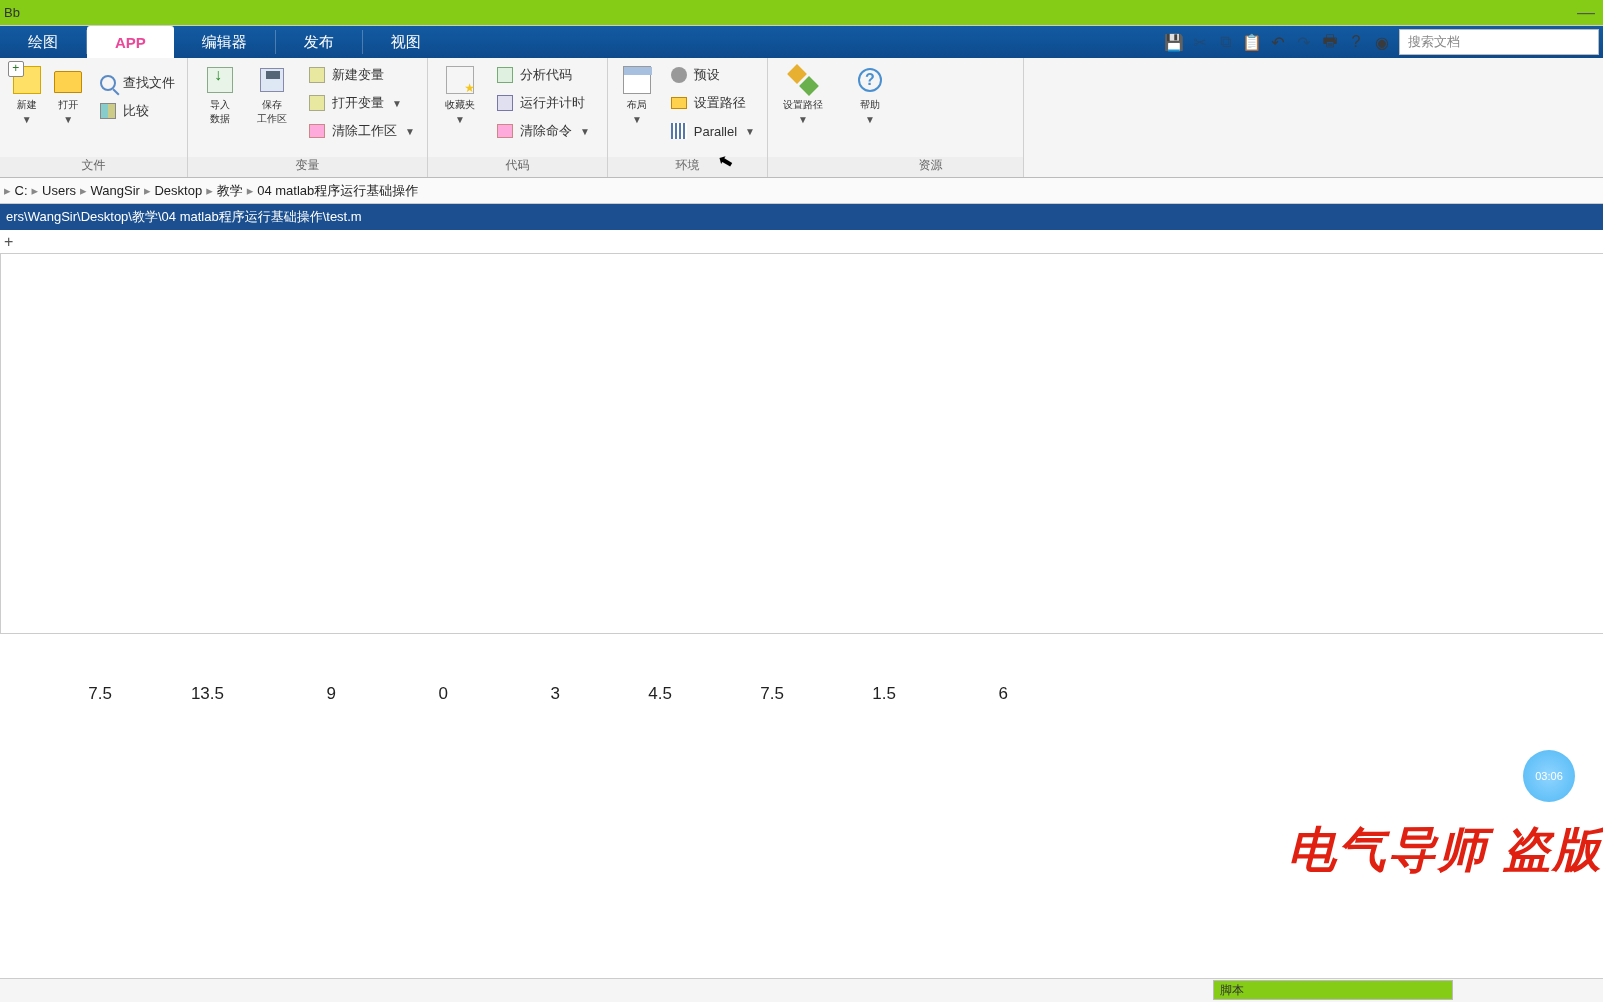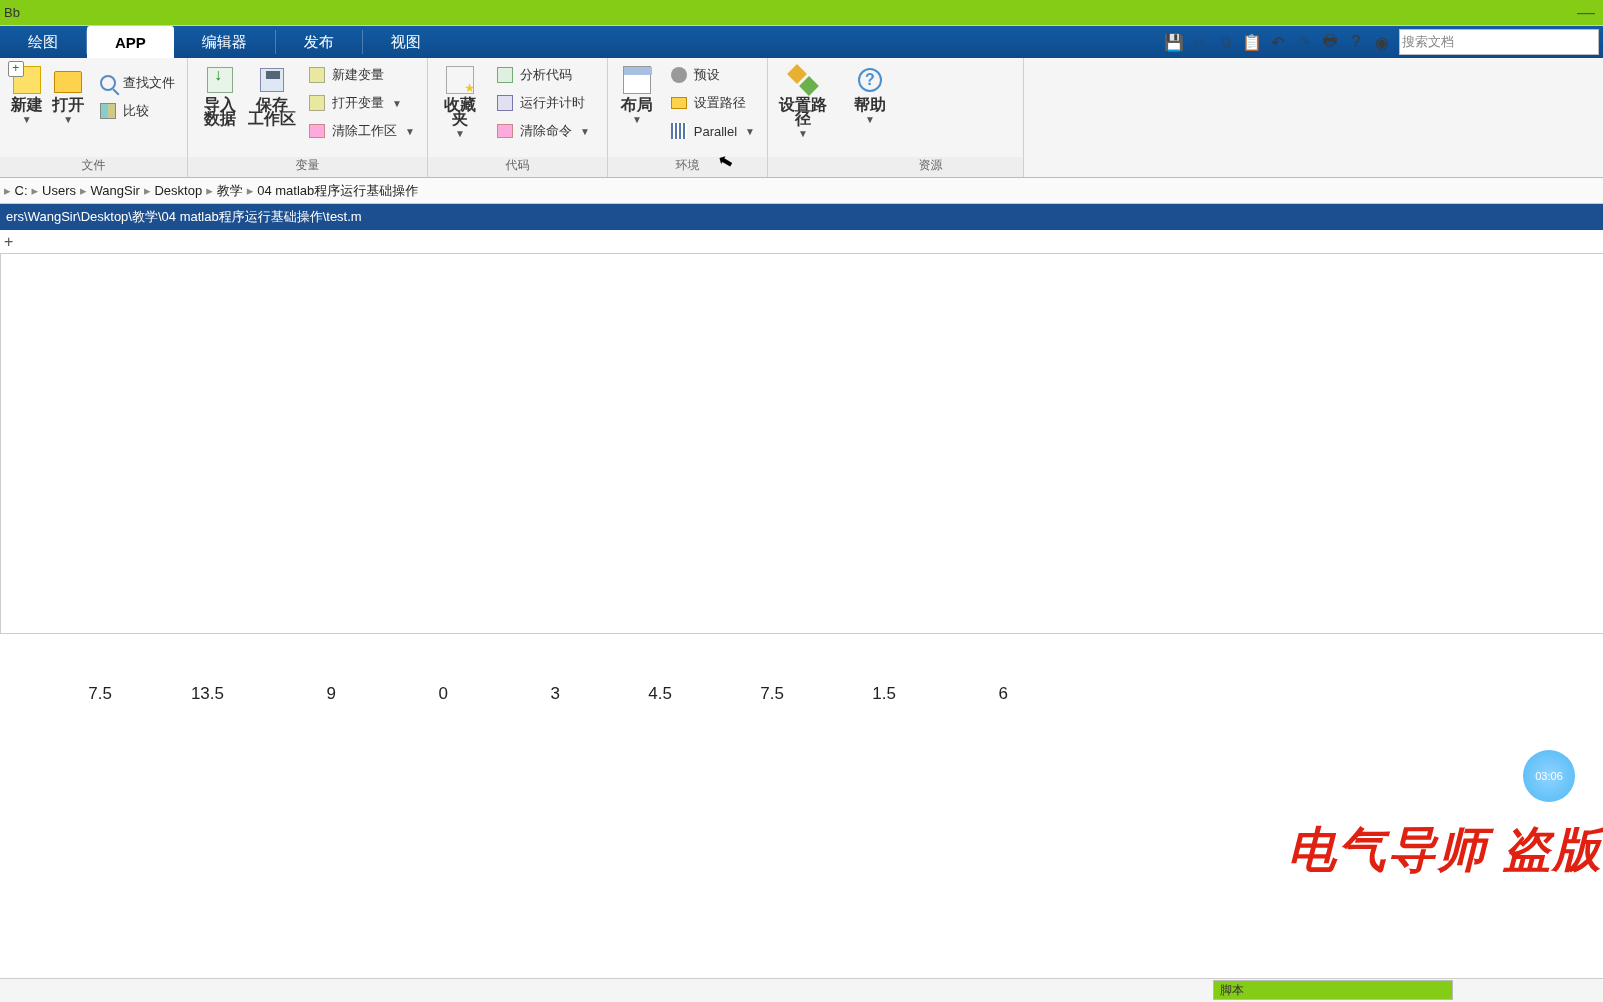--- a/index.html
+++ b/index.html
@@ -5,36 +5,36 @@
 * { margin:0; padding:0; box-sizing:border-box; font-family:"Microsoft YaHei","Segoe UI",sans-serif; }
 body { background:#fff; width:1603px; height:1002px; overflow:hidden; position:relative; }
 
 
 .titlebar { height:26px; background:#84cc16; border-bottom:1px solid #ccc; display:flex; align-items:center; padding-left:4px; font-size:13px; color:#333; position:relative; }
 .titlebar .minbtn { position:absolute; right:8px; font-size:18px; color:#555; }
 
 
 .tabstrip { height:32px; background:linear-gradient(#135ba3,#0d4a8c); display:flex; position:relative; }
 .tab { height:32px; padding:0 28px; display:flex; align-items:center; font-size:15px; color:#fff; font-weight:400; cursor:pointer; }
-.tab.active { background:#fff; color:#000000; font-weight:bold; border-top-left-radius:3px; border-top-right-radius:3px; }
+.tab.active { background:#fff; color:#ec4899; font-weight:bold; border-top-left-radius:3px; border-top-right-radius:3px; }
 .tab.divider { width:1px; padding:0; background:rgba(255,255,255,.25); margin:4px 0; height:24px; }
 
 .quickbar { position:absolute; right:0; top:0; height:32px; display:flex; align-items:center; }
 .qbtn { width:26px; height:26px; display:flex; align-items:center; justify-content:center; color:#3a3a3a; font-size:16px; cursor:pointer; }
 .qbtn.disabled { opacity:.35; }
-.searchbox { width:200px; height:26px; background:#fff; border:1px solid #bbb; margin-left:4px; margin-right:4px; font-size:13px; padding:0 2px; color:#888; display:flex; align-items:center; }
+.searchbox { width:200px; height:26px; background:#fff; border:1px solid #bbb; margin-left:4px; margin-right:4px; font-size:13px; padding:0 8px; color:#888; display:flex; align-items:center; }
 
 
 .ribbon { height:120px; background:#f5f5f5; border-bottom:1px solid #bbb; display:flex; }
 .group { border-right:1px solid #d0d0d0; display:flex; flex-direction:column; }
 .group-body { flex:1; display:flex; align-items:flex-start; padding:4px 6px; }
 .group-label { height:20px; text-align:center; font-size:12px; color:#666; background:#eee; }
 .bigbtn { width:44px; display:flex; flex-direction:column; align-items:center; gap:2px; margin:2px 4px; cursor:pointer; }
 .bigbtn .ico { width:32px; height:32px; display:flex; align-items:center; justify-content:center; }
-.bigbtn .lbl { font-size:16px; color:#333; text-align:center; line-height:14px;font-weight:bold; }
+.bigbtn .lbl { font-size:10px; color:#333; text-align:center; line-height:14px; }
 .bigbtn .arrow { color:#555; font-size:10px; }
 .smallbtn { display:flex; align-items:center; gap:6px; height:26px; padding:0 6px; font-size:13px; color:#333; cursor:pointer; white-space:nowrap; }
 .smallbtn .sico { width:18px; height:18px; display:flex; align-items:center; justify-content:center; }
 .smallstack { display:flex; flex-direction:column; gap:2px; margin-left:4px; }
 .arrow-sm { color:#555; font-size:10px; margin-left:2px; }
 
 
 .ico-new { width:28px; height:28px; background:#ffe066; border:1px solid #d4a800; position:relative; }
 .ico-new::after { content:"+"; position:absolute; top:-6px; left:-6px; background:#fff; border:1px solid #888; width:14px; height:14px; border-radius:2px; font-size:12px; text-align:center; line-height:12px; color:#2a7a2a; }
 .ico-open { width:28px; height:22px; background:#ffd24d; border:1px solid #c28a00; border-radius:2px 2px 0 0; margin-top:4px; }

